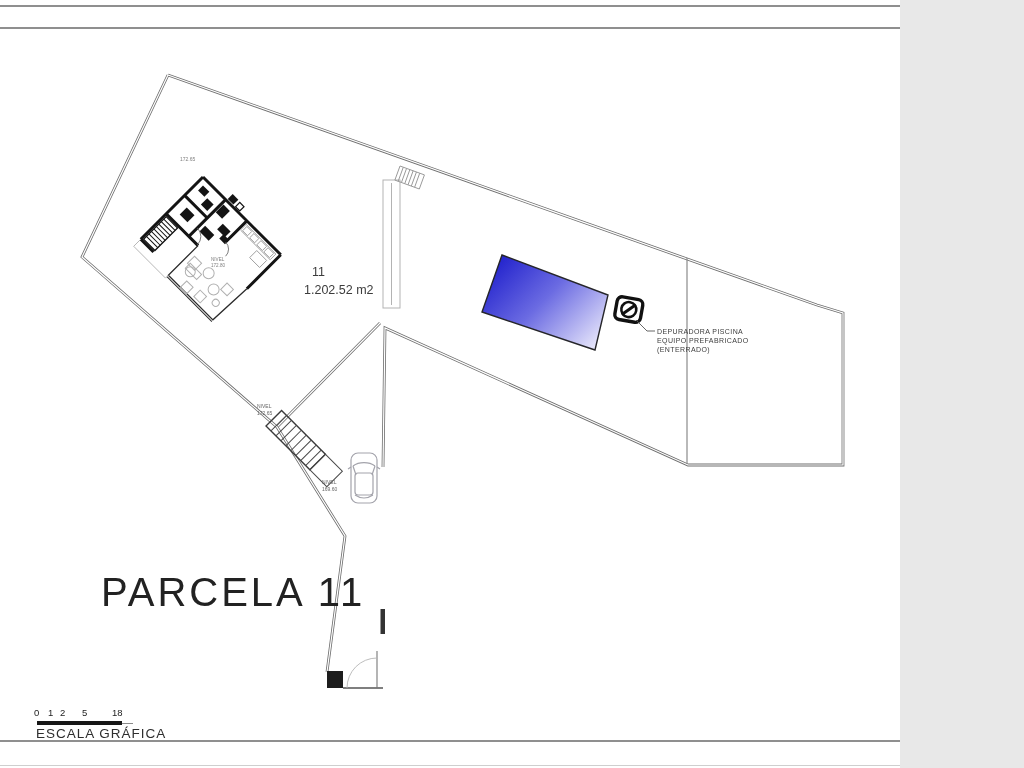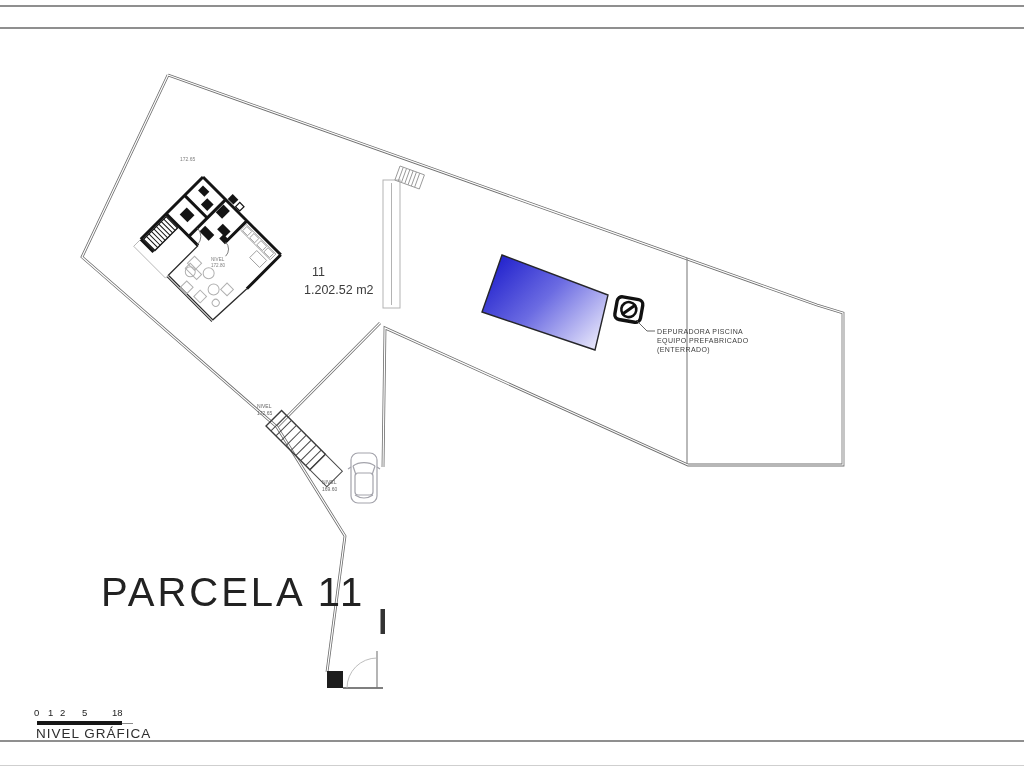--- a/index.html
+++ b/index.html
@@ -1,17 +1,17 @@
 <!DOCTYPE html>
 <html><head>
 <meta charset="utf-8">
 <style>
   html,body{margin:0;padding:0;background:#e8e8e8;}
   .page{
-    position:relative;width:1024px;height:768px;background:#ffffff;
+    position:relative;width:900px;height:768px;background:#ffffff;
     overflow:hidden;font-family:"Liberation Sans",sans-serif;
   }
   .frame-line{position:absolute;left:0;width:1024px;background:#8f8f8f;}
   .plan-svg{position:absolute;left:0;top:0;}
   .big-title{
     position:absolute;left:101px;top:570px;font-size:40px;letter-spacing:3px;
     color:#222;white-space:nowrap;
   }
   .scale-tick{position:absolute;top:707px;font-size:9.5px;color:#222;}
   .scale-bar-rect{position:absolute;left:37px;top:721px;width:85px;height:4px;background:#161616;}
@@ -178,16 +178,16 @@
   <div class="big-title">PARCELA 11</div>
 
   <div>
     <span class="scale-tick" style="left:34px">0</span>
     <span class="scale-tick" style="left:48px">1</span>
     <span class="scale-tick" style="left:60px">2</span>
     <span class="scale-tick" style="left:82px">5</span>
     <span class="scale-tick" style="left:112px">18</span>
     <div class="scale-bar-rect"></div>
     <div class="scale-bar-ext"></div>
-    <div class="scale-caption">NIVEL GRÁFICA</div>
+    <div class="scale-caption">ESCALA GRÁFICA</div>
   </div>
 
 </div>
 
 </body></html>

